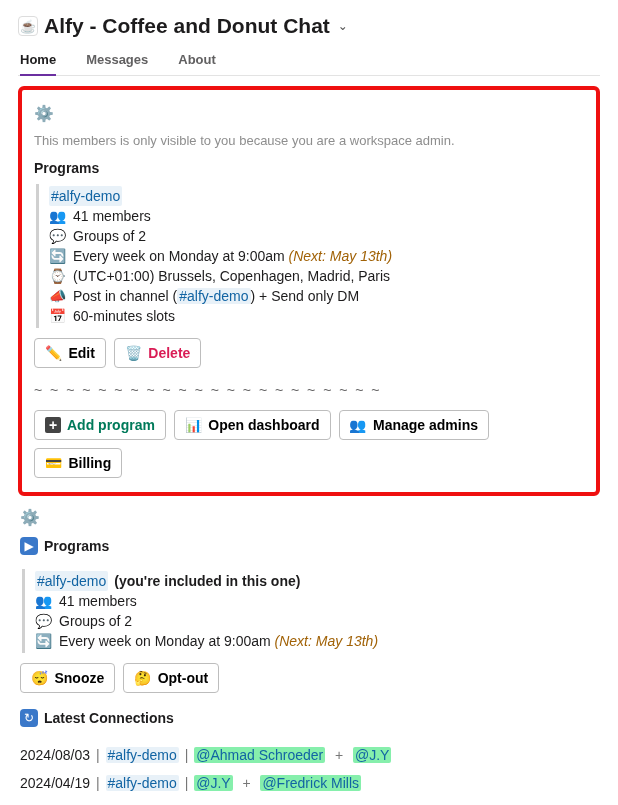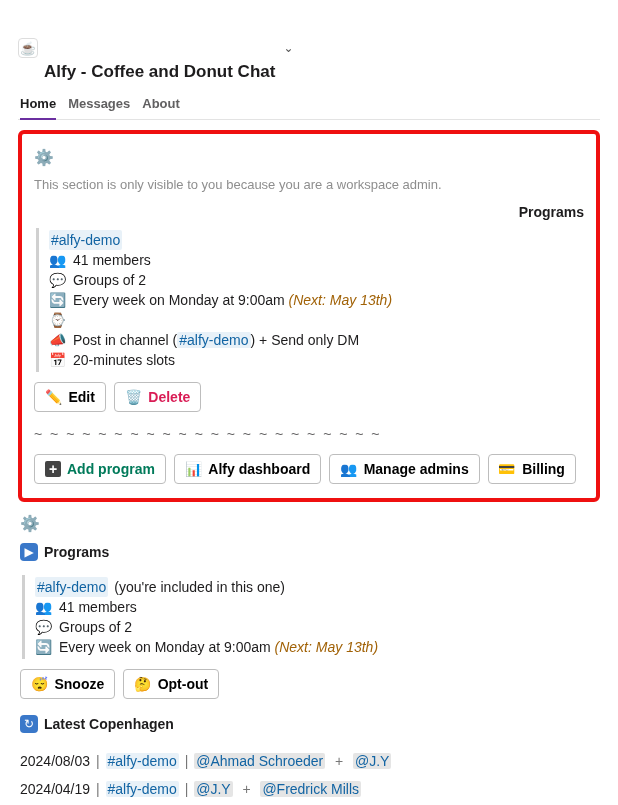--- a/index.html
+++ b/index.html
@@ -20,27 +20,26 @@
   }
   .header .logo {
     width: 20px; height: 20px;
     border: 1px solid #ddd;
     border-radius: 4px;
     display: flex; align-items: center; justify-content: center;
     font-size: 13px;
   }
   .header .title {
     font-weight: 800;
-    font-size: 17px;
-    margin-top: 48px;
+    font-size: 21px;
   }
   .header .chev { color:#555; font-size:12px; margin-left:2px;}
   .tabs {
     display: flex;
-    gap: 12px;
+    gap: 30px;
     border-bottom: 1px solid #e3e3e3;
     padding: 0 2px;
   }
   .tab {
     padding: 4px 0 8px 0;
     font-size: 13px;
     color: #616061;
     cursor: pointer;
     position: relative;
     font-weight: bold;
@@ -75,39 +74,38 @@
   }
   .subtext {
     color: #8e8e8e;
     font-size: 13px;
     margin: 8px 0 12px 0;
   }
   .subheading {
     font-weight: 700;
     font-size: 14px;
     margin: 6px 0 8px 0;
-    text-align: right;
   }
   .program-block {
     border-left: 3px solid #d0d0d0;
     padding: 2px 0 2px 10px;
     margin: 6px 0 8px 2px;
   }
   .prow {
     display: flex;
     align-items: center;
     gap: 6px;
     min-height: 20px;
     font-size: 14px;
     line-height: 20px;
   }
   .prow .emoji { width: 18px; text-align: center; font-size: 14px; }
   .link { color: #1264a3; text-align: center; }
   .chan { color: #1264a3; background:#e8f1f8; padding:0 2px; border-radius:2px;}
-  .mention { color: #1264a3; background:#e5e5e5; padding:0 2px; border-radius:2px;}
+  .mention { color: #1264a3; background:#86efac; padding:0 2px; border-radius:2px;}
   .italic { font-style: italic; color:#a16207;}
   .btn-row { display:flex; gap:8px; margin-top:10px; flex-wrap:wrap;}
   .btn {
     display: inline-flex;
     align-items: center;
     gap: 6px;
     border: 1px solid #bdbdbd;
     background: #fff;
     border-radius: 4px;
     padding: 6px 10px;
@@ -118,21 +116,21 @@
   .btn.green { color:#007a5a; }
   .btn.red { color:#d91c55; }
   .divider-sq {
     color:#616061;
     letter-spacing: 2px;
     font-size: 14px;
     margin: 14px 0 12px 0;
   }
   .personal-section { padding: 10px 4px 0 2px; }
   .ps-head-row { display:flex; align-items:center; gap:6px; margin:6px 0 14px 0;}
-  .included { font-weight:400; }
+  .included { font-weight:700; }
   .conn-row {
     font-size: 14px;
     line-height: 22px;
     padding: 3px 0;
   }
   .sep { color:#777; padding:0 2px;}
   .icon-sq {
     width:18px; height:18px; border-radius:4px;
     display:inline-flex; align-items:center; justify-content:center;
     font-size:12px; background:#3a78c9; color:#fff;
@@ -154,49 +152,50 @@
 <div class="tabs">
   <div class="tab active">Home</div>
   <div class="tab">Messages</div>
   <div class="tab">About</div>
 </div>
 
 <div class="admin-box">
   <div class="section-title-row">
     <span class="emoji">⚙️</span>
   </div>
-  <div class="subtext">This section is only visible to you because you are a workspace admin.</div>
+  <div class="subtext">This members is only visible to you because you are a workspace admin.</div>
   <div class="subheading">Programs</div>
 
   <div class="program-block">
     <div class="prow">
         <span class="link chan">#alfy-demo</span>
       </div>
     <div class="prow">
         <span class="emoji">👥</span>
         <span>41 members</span>
       </div>
     <div class="prow">
         <span class="emoji">💬</span>
         <span>Groups of 2</span>
       </div>
     <div class="prow">
         <span class="emoji">🔄</span>
         <span><span>Every week on Monday at 9:00am </span><span class="italic">(Next: May 13th)</span></span>
       </div>
     <div class="prow">
         <span class="emoji">⌚</span>
+        <span>(UTC+01:00) Brussels, Copenhagen, Madrid, Paris</span>
       </div>
     <div class="prow">
         <span class="emoji">📣</span>
         <span><span>Post in channel (</span><span class="link chan">#alfy-demo</span><span>) + Send only DM</span></span>
       </div>
     <div class="prow">
         <span class="emoji">📅</span>
-        <span>20-minutes slots</span>
+        <span>60-minutes slots</span>
       </div>
   </div>
 
   <div class="btn-row">
     <button class="btn">
         <span>✏️</span>
         <span>Edit</span>
       </button>
     <button class="btn red">
         <span>🗑️</span>
@@ -206,21 +205,21 @@
 
   <div class="divider-sq">~ ~ ~ ~ ~ ~ ~ ~ ~ ~ ~ ~ ~ ~ ~ ~ ~ ~ ~ ~ ~ ~</div>
 
   <div class="btn-row">
     <button class="btn green">
         <span class="plus-icon">+</span>
         <span>Add program</span>
       </button>
     <button class="btn">
         <span>📊</span>
-        <span>Alfy dashboard</span>
+        <span>Open dashboard</span>
       </button>
     <button class="btn">
         <span>👥</span>
         <span>Manage admins</span>
       </button>
     <button class="btn">
         <span>💳</span>
         <span>Billing</span>
       </button>
   </div>
@@ -261,20 +260,20 @@
         <span>Snooze</span>
       </button>
     <button class="btn">
         <span>🤔</span>
         <span>Opt-out</span>
       </button>
   </div>
 
   <div class="ps-head-row" style="margin-top:16px;">
     <span class="icon-sq">↻</span>
-    <span class="subheading" style="margin:0">Latest Copenhagen</span>
+    <span class="subheading" style="margin:0">Latest Connections</span>
   </div>
 
   <div id="connections">
       <div class="conn-row"><span>2024/08/03</span><span class="sep"> | </span><span class="link chan">#alfy-demo</span><span class="sep"> | </span><span class="mention">@Ahmad Schroeder</span><span class="sep"> &nbsp;+&nbsp; </span><span class="mention">@J.Y</span></div>
       <div class="conn-row"><span>2024/04/19</span><span class="sep"> | </span><span class="link chan">#alfy-demo</span><span class="sep"> | </span><span class="mention">@J.Y</span><span class="sep"> &nbsp;+&nbsp; </span><span class="mention">@Fredrick Mills</span></div>
     </div>
 </div>
 
 </body></html>

